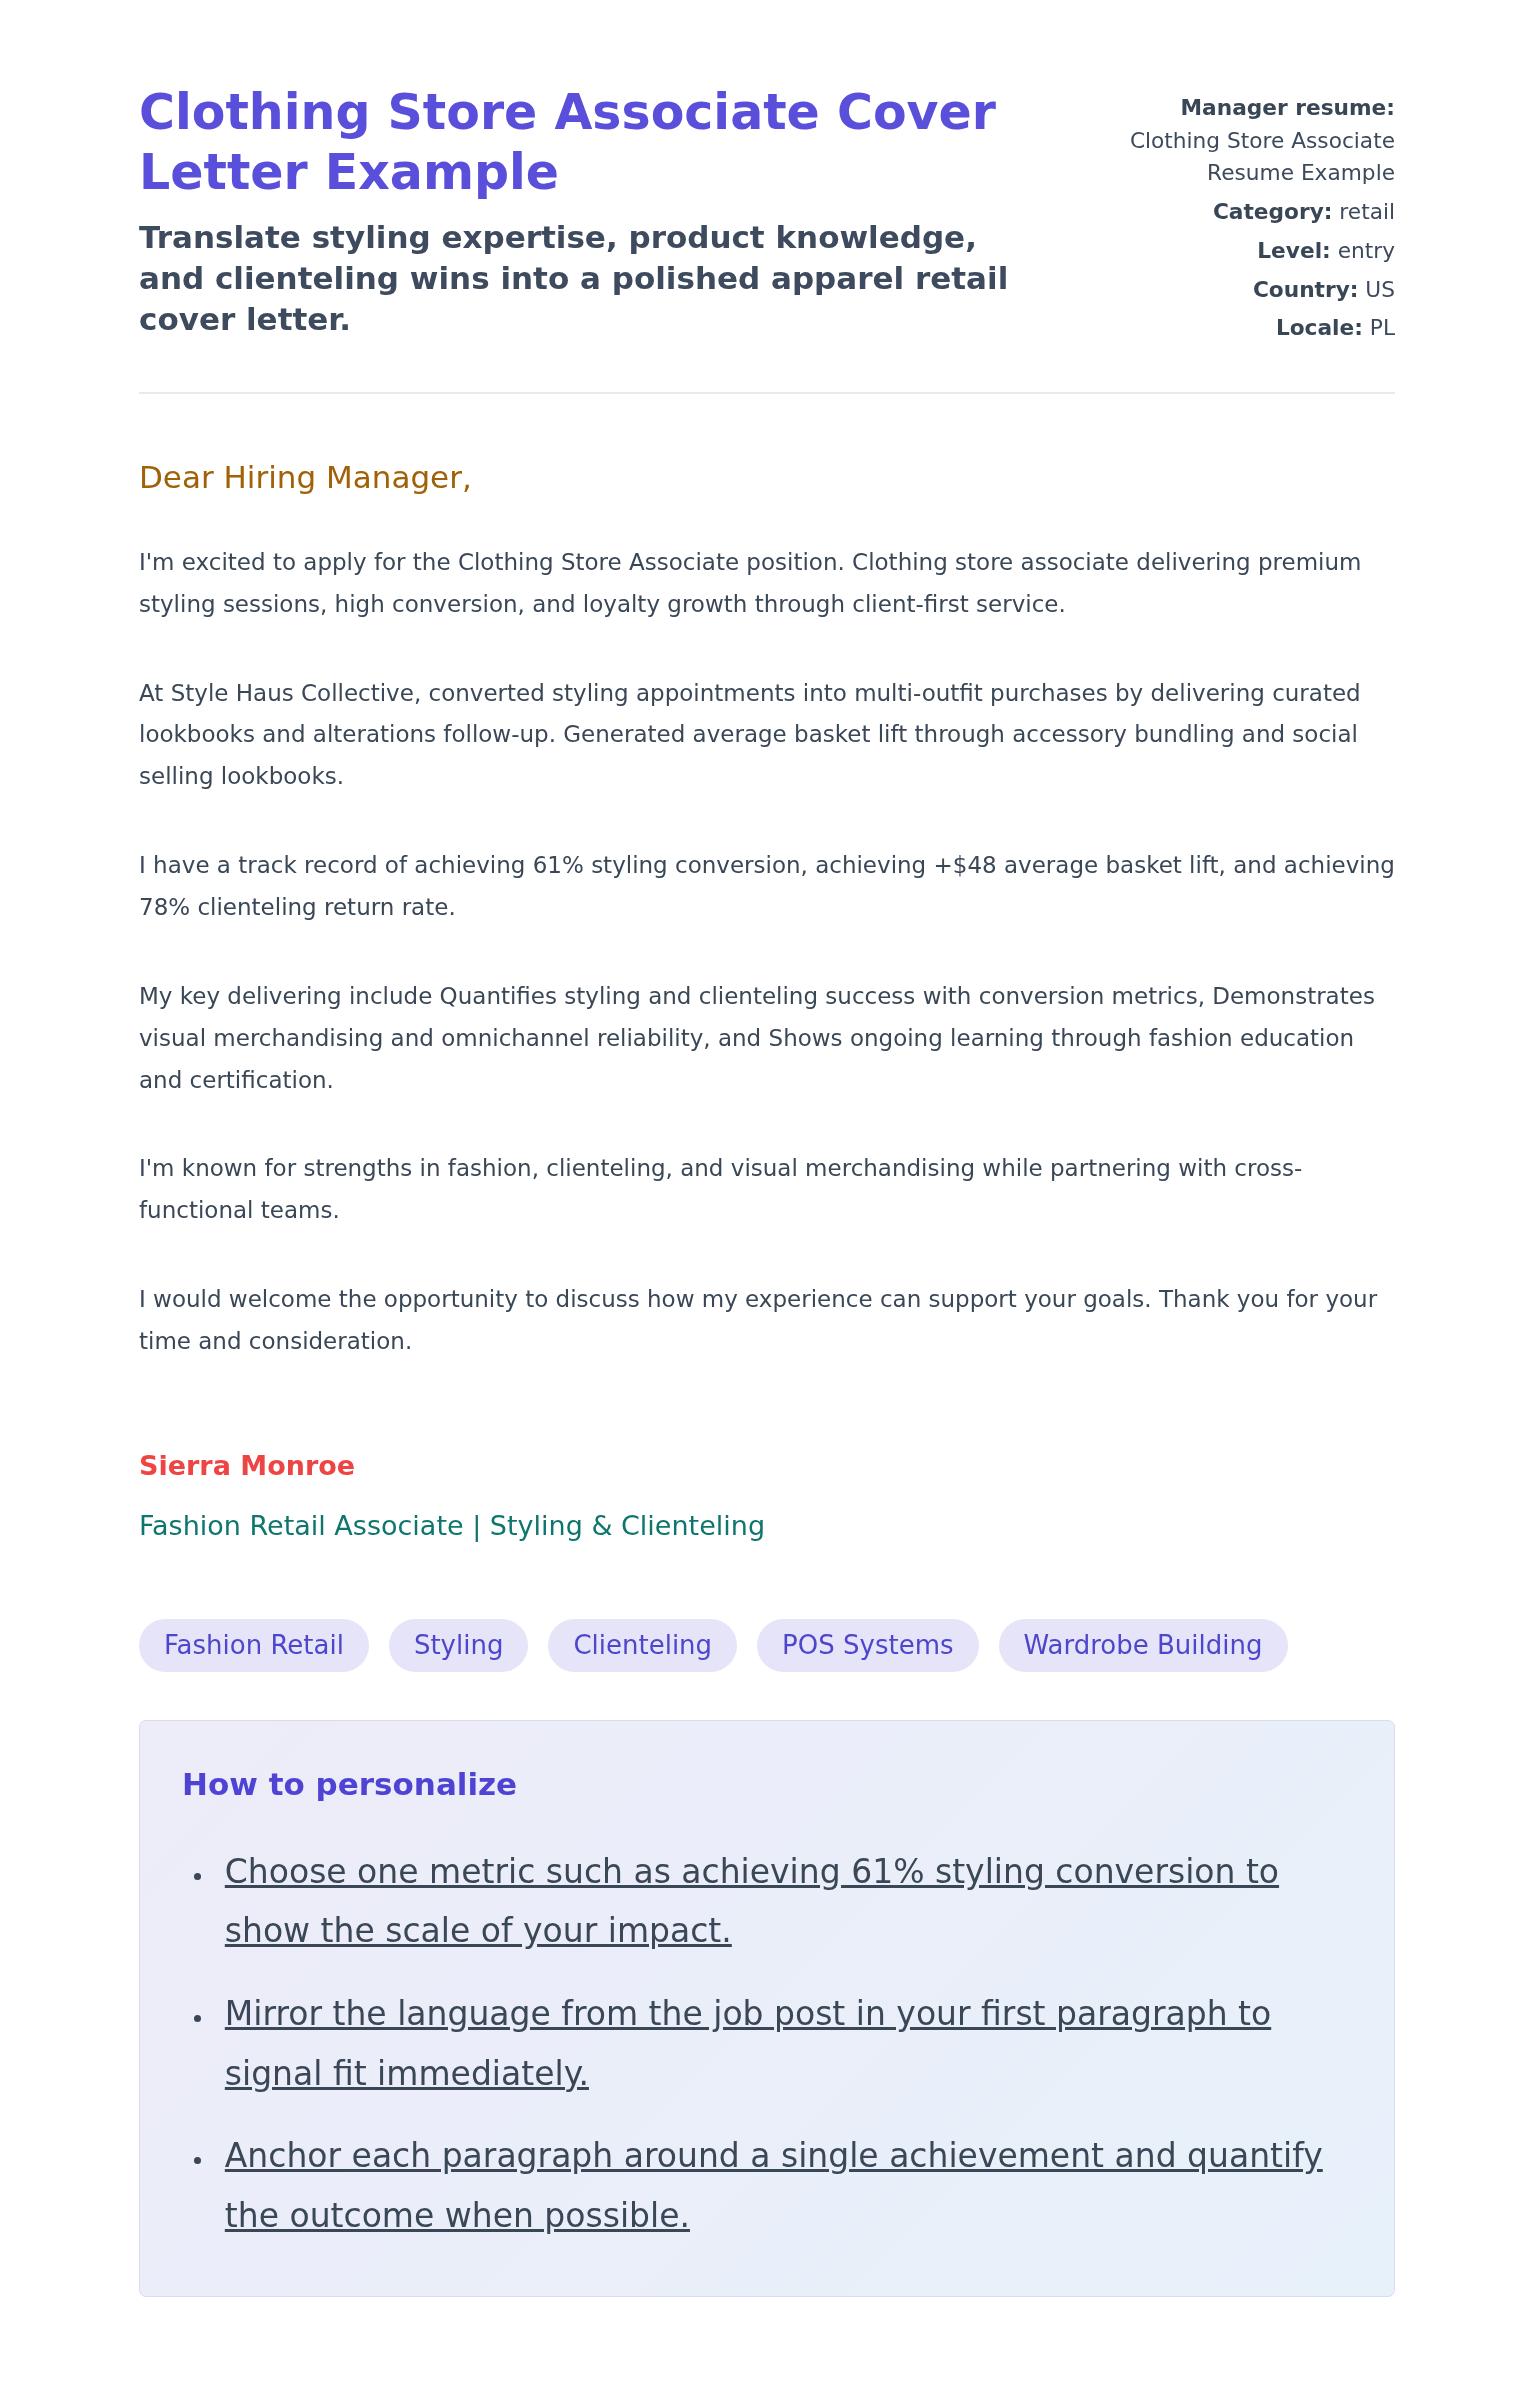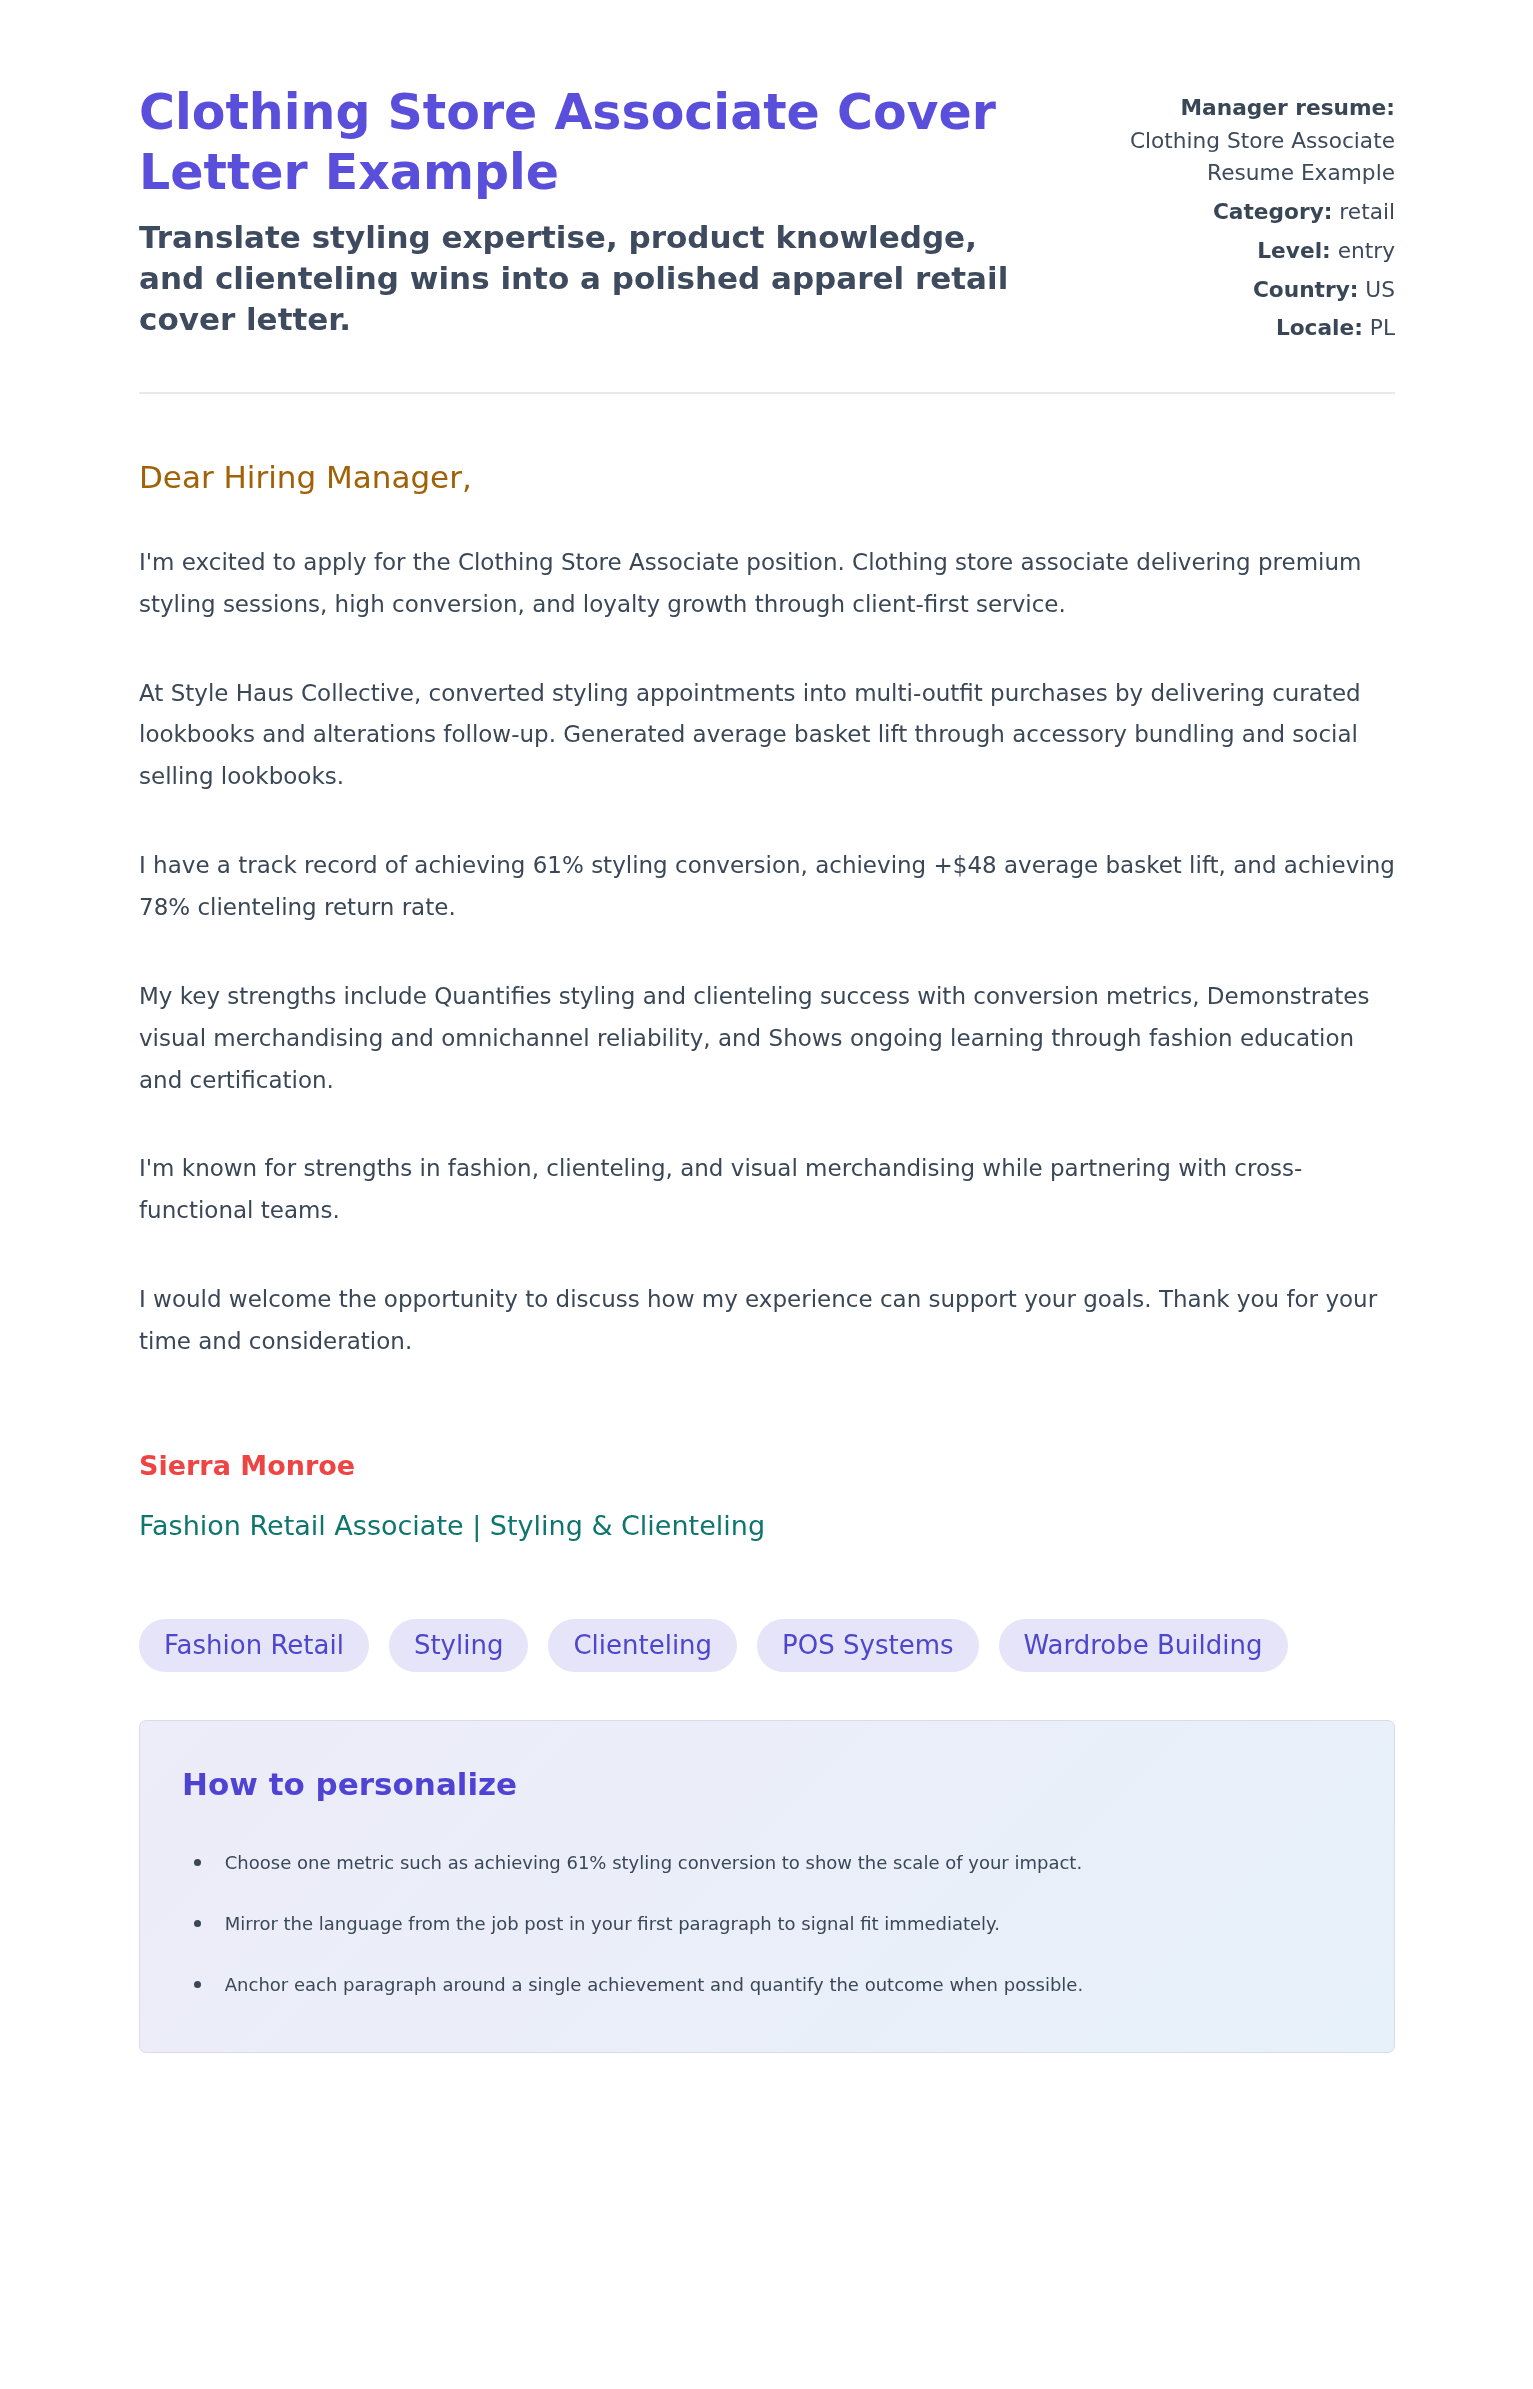--- a/index.html
+++ b/index.html
@@ -119,25 +119,26 @@
     margin: 0;
     font-size: 31px;
     font-weight: 700;
     color: #4f43d4;
   }
   .personalize-list {
     margin: 40px 0 0 0;
     padding: 0 0 0 32px;
   }
   .personalize-list li {
-    font-size: 18px;
+    font-size: 33px;
     line-height: 1.8;
     color: #3a4757;
     margin-bottom: 23.5px;
     padding-left: 10.8px;
+    text-decoration: underline;
   }
   .personalize-list li::marker { color: #3a4757; font-size: 21.7px; }
   .personalize-list li:last-child { margin-bottom: 0; }
 </style>
 </head>
 <body>
 
 <div class="page">
   <div class="container">
 
@@ -182,21 +183,21 @@
       <p class="greeting">Dear Hiring Manager,</p>
 
       <div class="paragraphs">
 
           <p class="para">I'm excited to apply for the Clothing Store Associate position. Clothing store associate delivering premium styling sessions, high conversion, and loyalty growth through client-first service.</p>
 
           <p class="para">At Style Haus Collective, converted styling appointments into multi-outfit purchases by delivering curated lookbooks and alterations follow-up. Generated average basket lift through accessory bundling and social selling lookbooks.</p>
 
           <p class="para">I have a track record of achieving 61% styling conversion, achieving +$48 average basket lift, and achieving 78% clienteling return rate.</p>
 
-          <p class="para">My key strengths include Quantifies styling and clienteling success with conversion metrics, Demonstrates visual merchandising and omnichannel reliability, and Shows ongoing learning through fashion education and certification.</p>
+          <p class="para">My key delivering include Quantifies styling and clienteling success with conversion metrics, Demonstrates visual merchandising and omnichannel reliability, and Shows ongoing learning through fashion education and certification.</p>
 
           <p class="para">I'm known for strengths in fashion, clienteling, and visual merchandising while partnering with cross-functional teams.</p>
 
           <p class="para">I would welcome the opportunity to discuss how my experience can support your goals. Thank you for your time and consideration.</p>
         </div>
 
       <p class="sig-name">Sierra Monroe</p>
       <p class="sig-role">Fashion Retail Associate | Styling &amp; Clienteling</p>
 
       <div class="tags">

